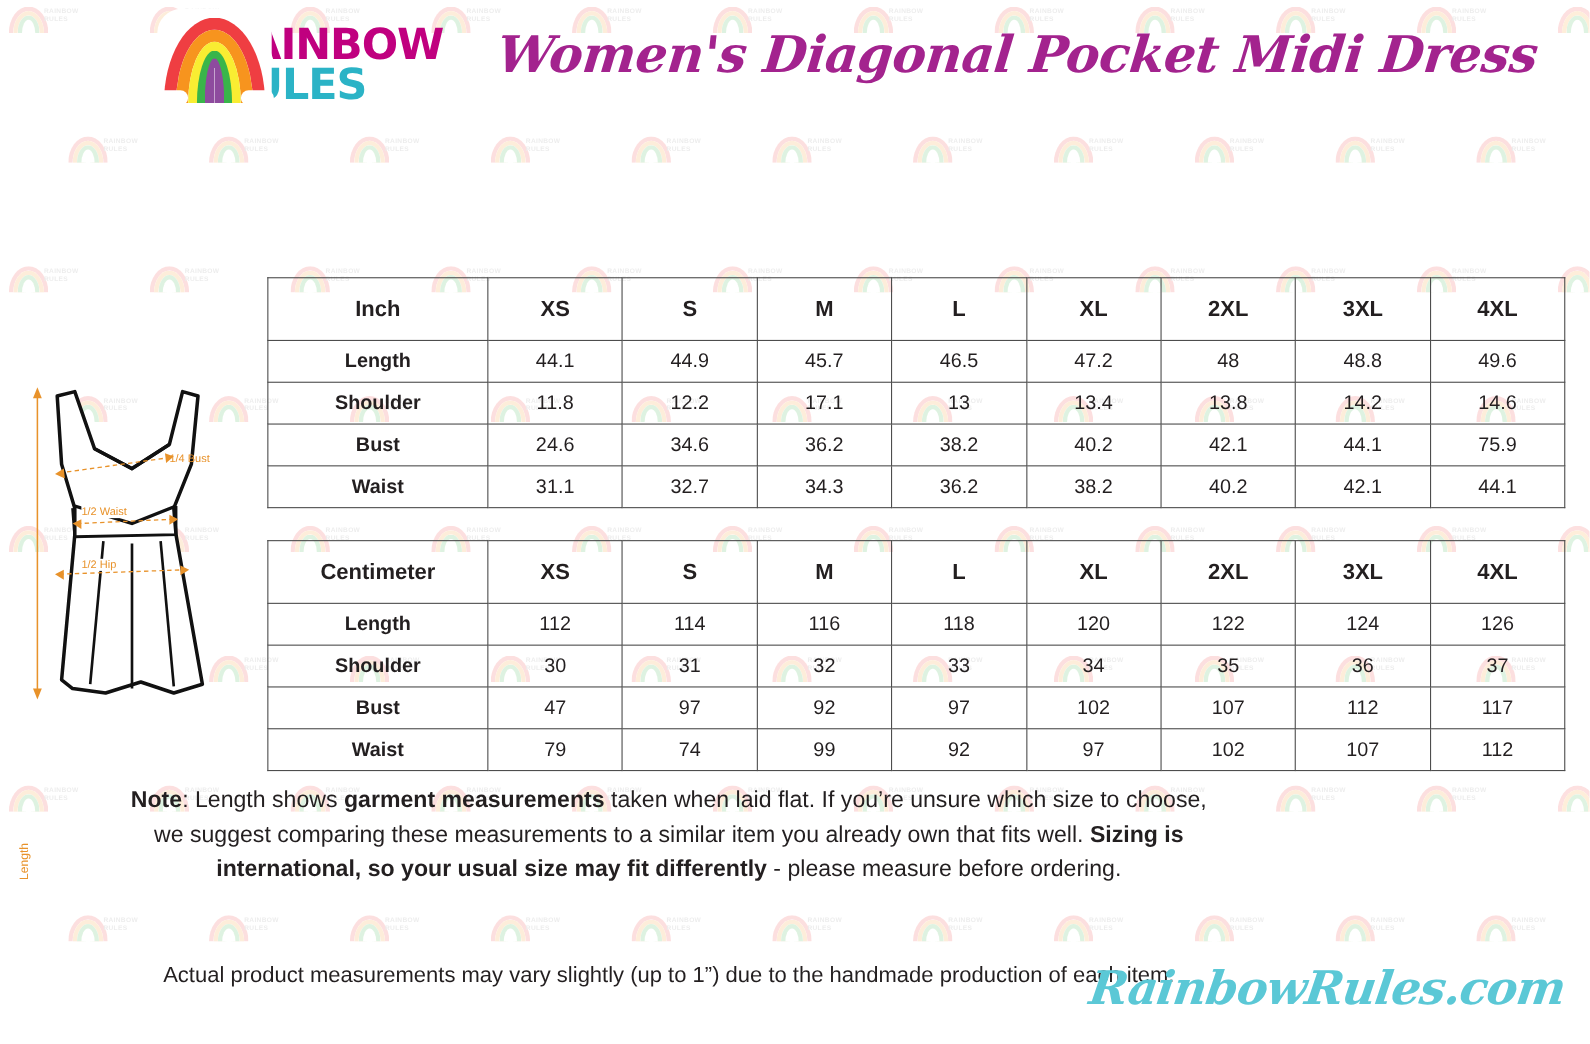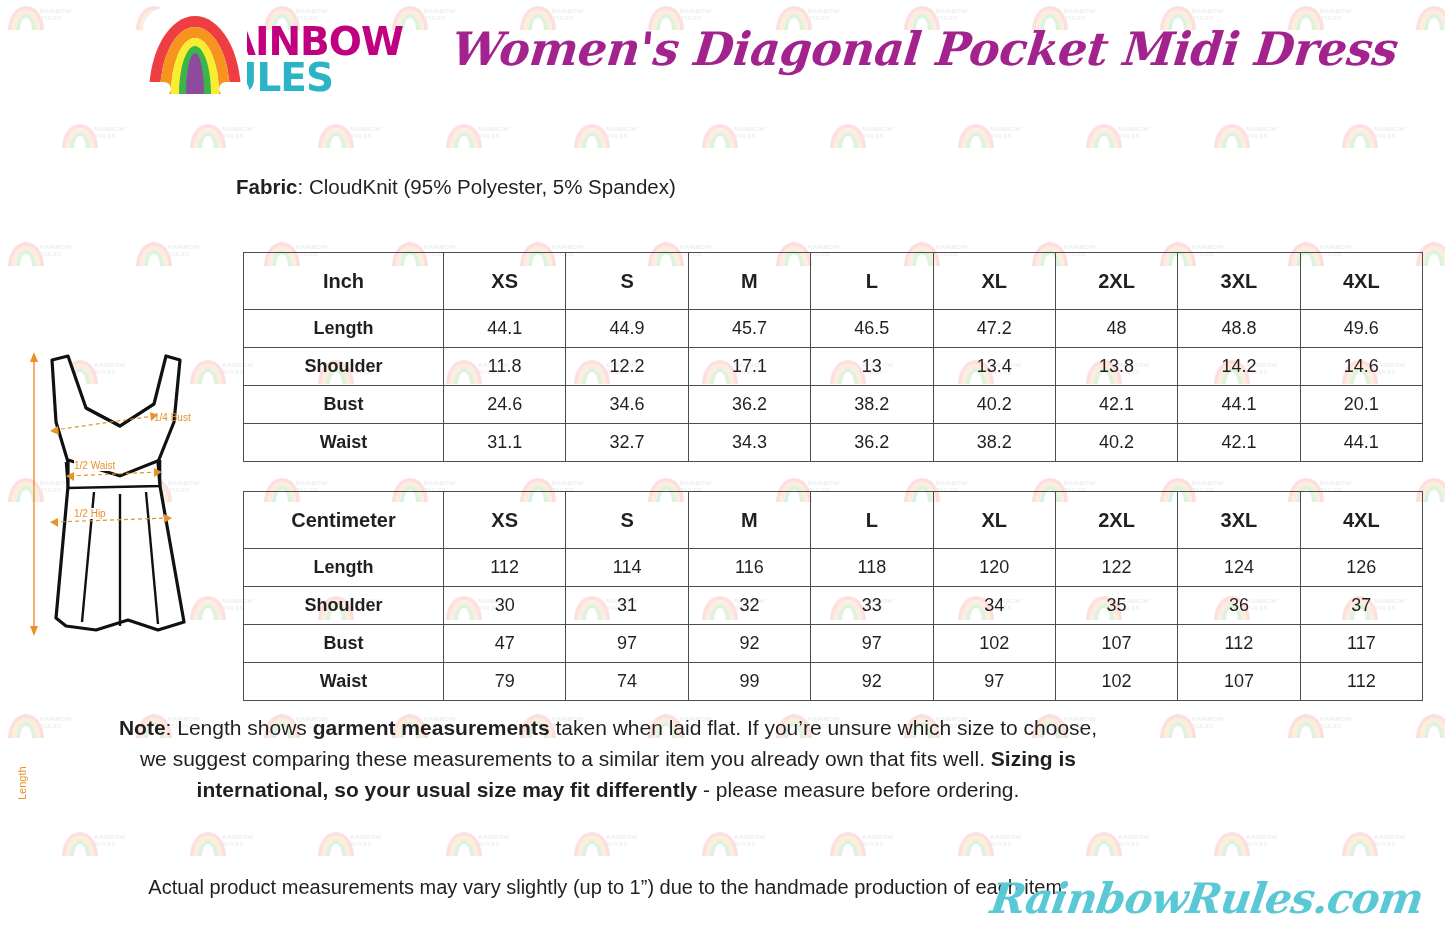--- a/index.html
+++ b/index.html
@@ -1002,23 +1002,20 @@
     </div>
     <div class="logo-text">
       <div class="l1">RAINBOW</div>
       <div class="l2">RULES</div>
     </div>
   </div>
   <div class="title">Women's Diagonal Pocket Midi Dress</div>
 </div>
 
 <div class="meta">
-  <div>
-    <b>Fabric</b><span>: CloudKnit (95% Polyester, 5% Spandex)</span>
-  </div>
 </div>
 
 <div class="dress">
   <svg width="225" height="320" viewBox="0 0 225 320">
 
     <line x1="26" y1="28" x2="26" y2="300" stroke="#e8922a" stroke-width="1.4"></line>
     <polygon points="26,22 22,32 30,32" fill="#e8922a"></polygon>
     <polygon points="26,306 22,296 30,296" fill="#e8922a"></polygon>
 
     <path d="M44,30 L60,26 L78,78 L112,96 L146,74 L158,26 L172,30
@@ -1094,21 +1091,21 @@
         </tr>
         <tr>
           <td>Bust</td>
           <td>24.6</td>
           <td>34.6</td>
           <td>36.2</td>
           <td>38.2</td>
           <td>40.2</td>
           <td>42.1</td>
           <td>44.1</td>
-          <td>20.1</td>
+          <td>75.9</td>
         </tr>
         <tr>
           <td>Waist</td>
           <td>31.1</td>
           <td>32.7</td>
           <td>34.3</td>
           <td>36.2</td>
           <td>38.2</td>
           <td>40.2</td>
           <td>42.1</td>

